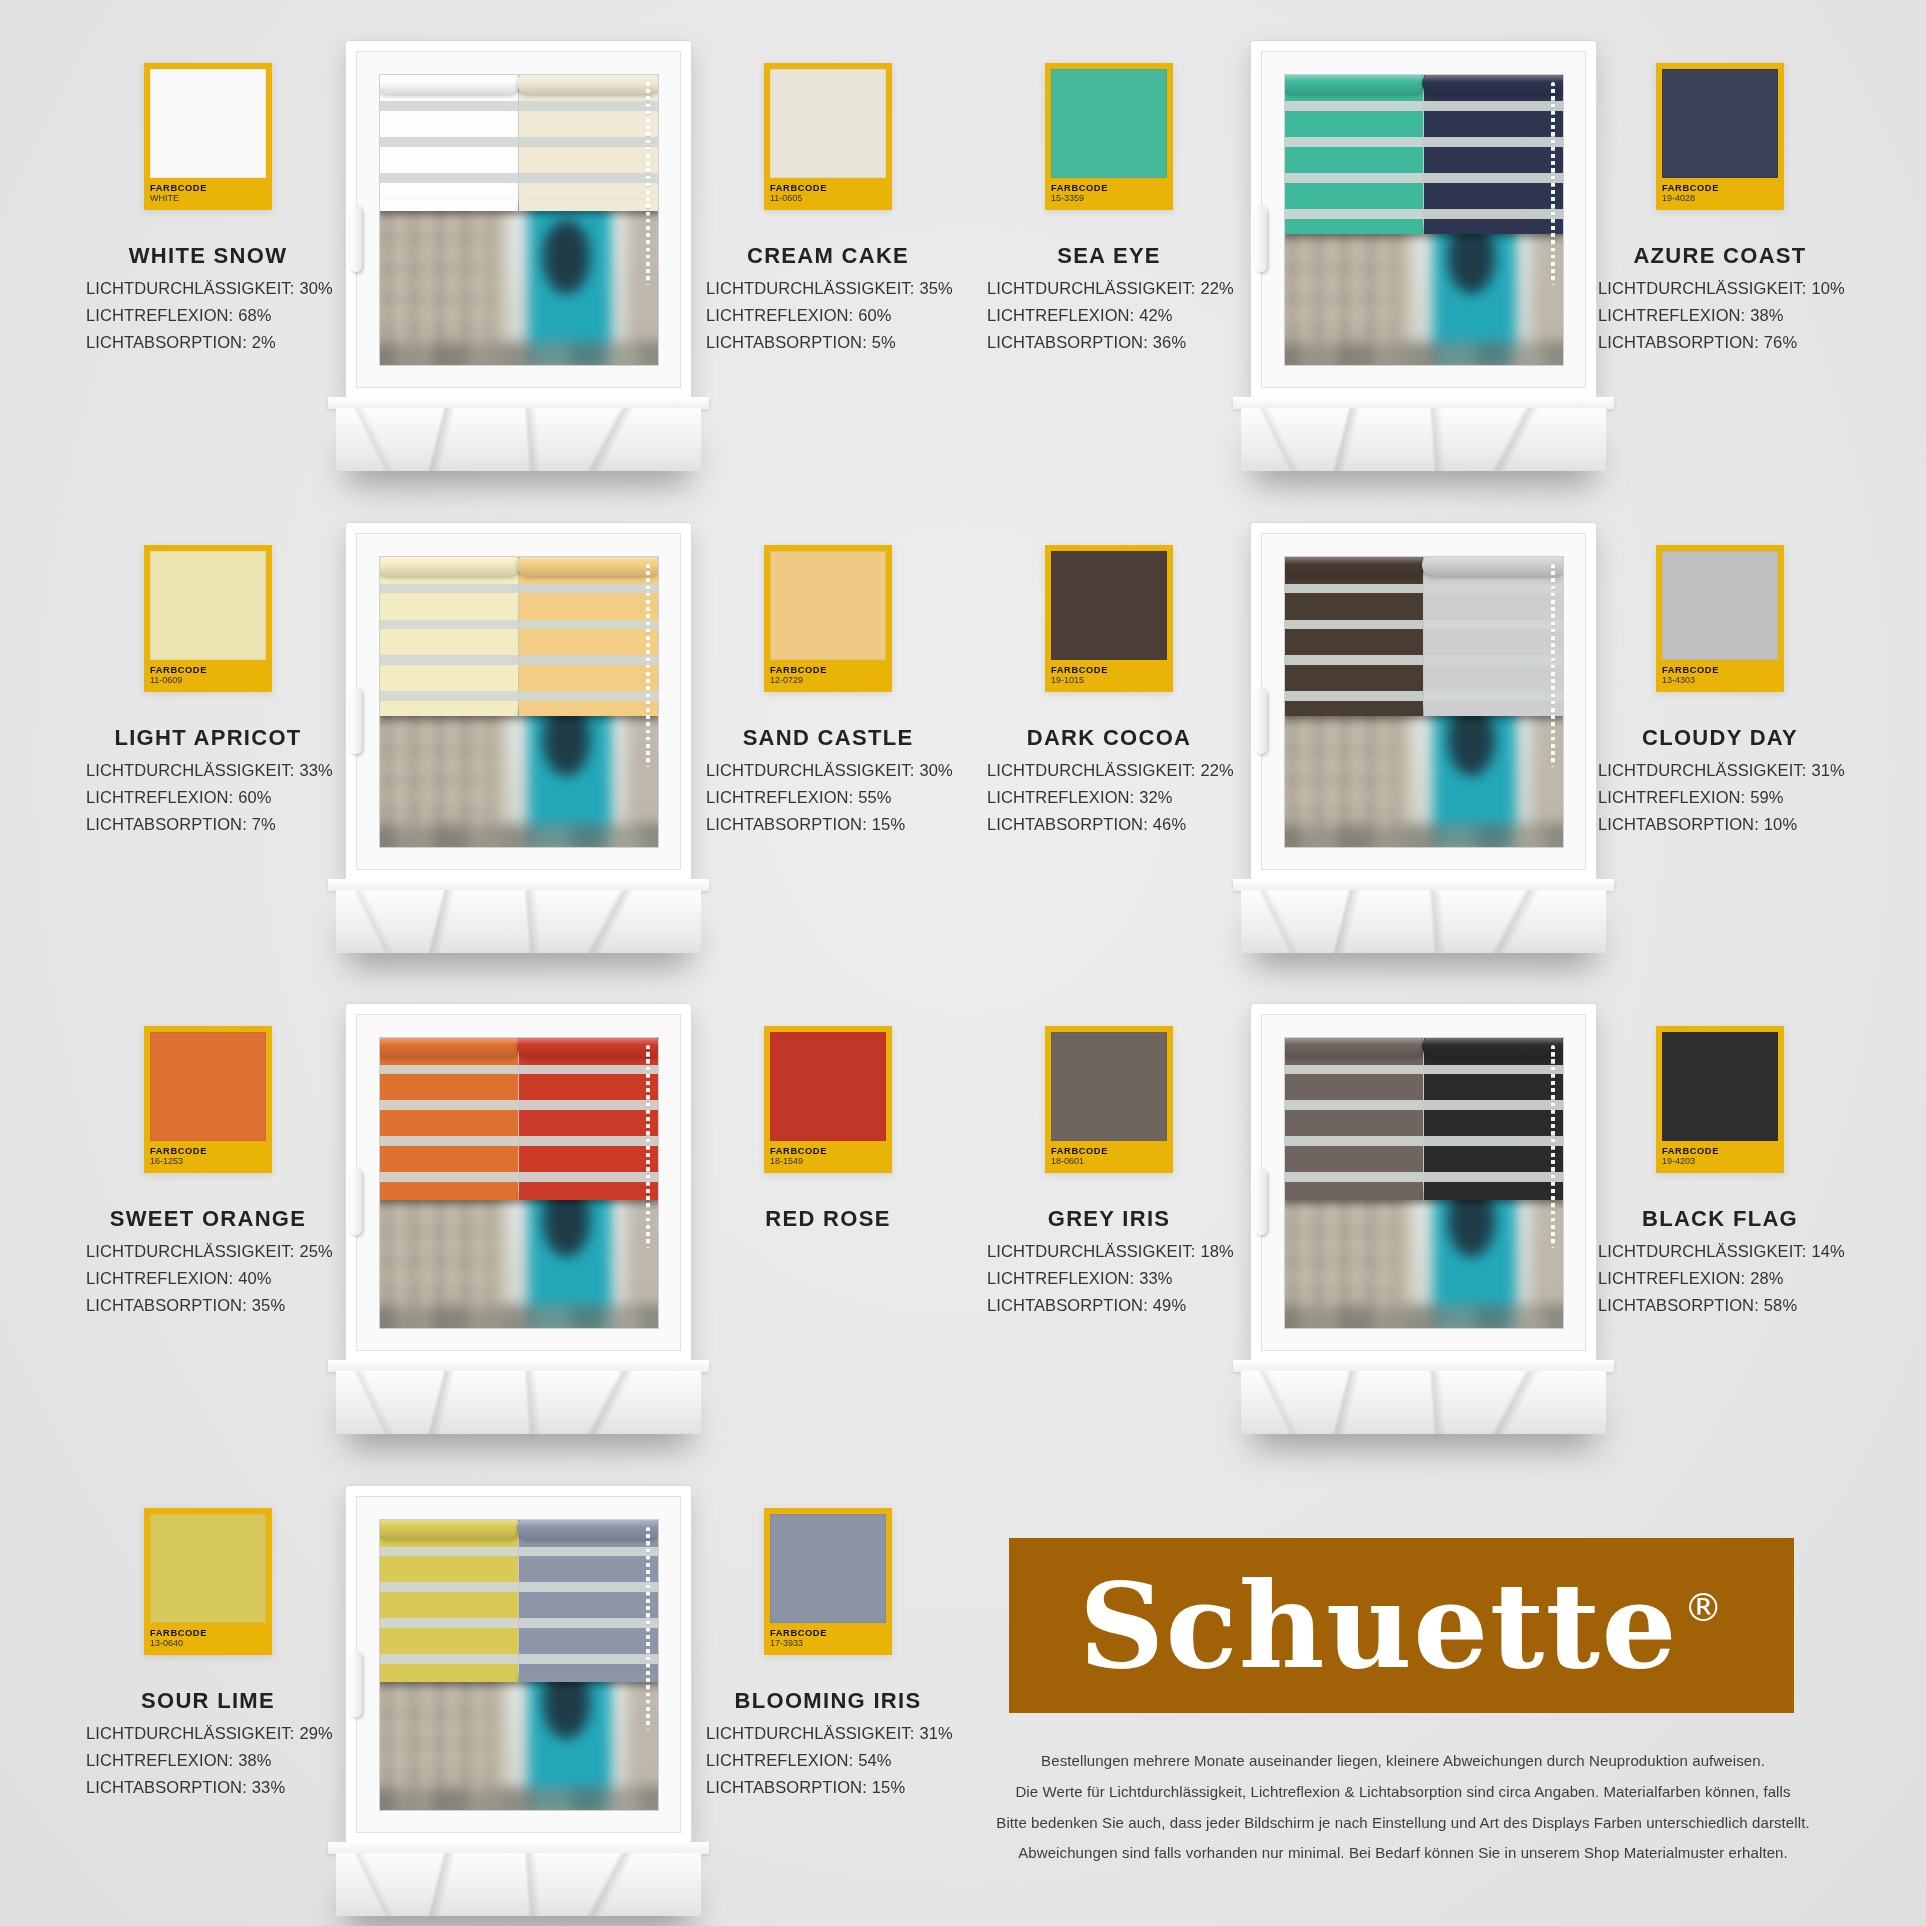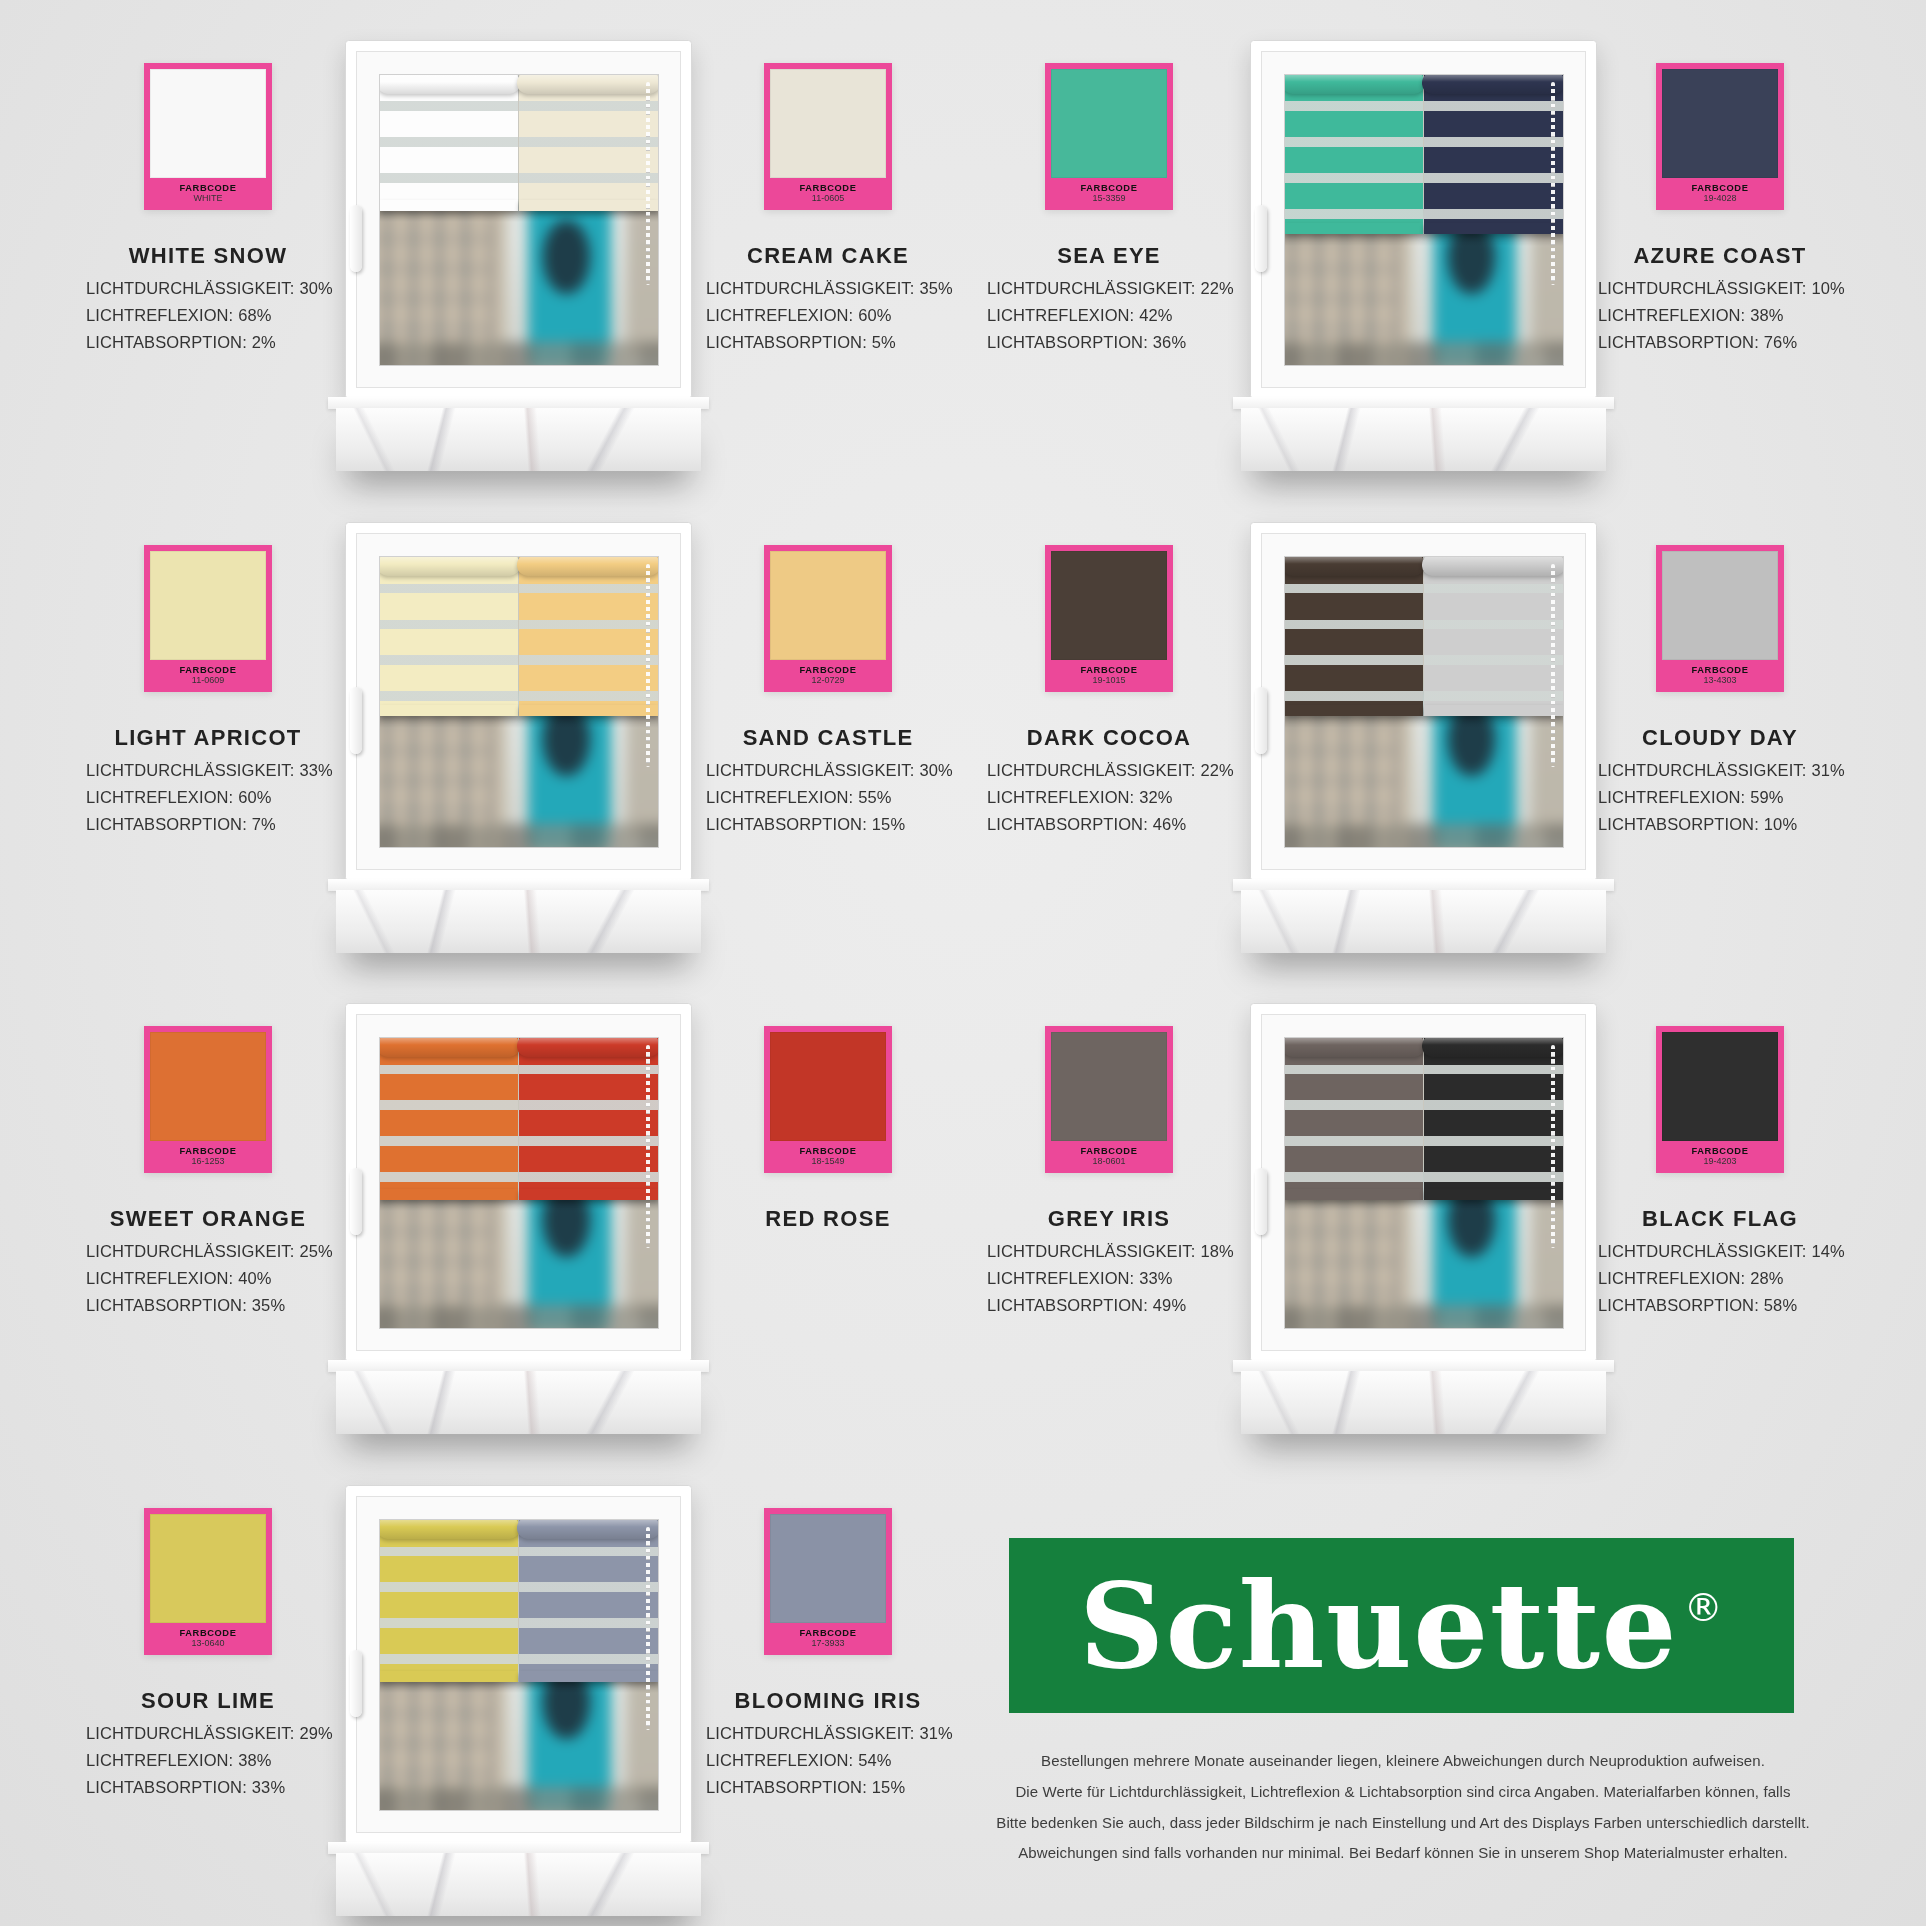--- a/index.html
+++ b/index.html
@@ -7,22 +7,22 @@
     width:1926px;height:1926px;position:relative;overflow:hidden;
     background:radial-gradient(ellipse at 50% 40%, #ededed 0%, #e7e7e7 55%, #dedede 100%);
     font-family:"Liberation Sans", sans-serif;
     -webkit-font-smoothing:antialiased;
   }
   .row{position:absolute;left:0;width:1926px;height:482px;}
   #row1{top:0}#row2{top:482px}#row3{top:963px}#row4{top:1445px}
 
   
   .entry{position:absolute;top:63px;width:244px;text-align:center;}
-  .card{width:116px;margin:0 auto;background:#ec4899;padding:5.7px 5.7px 5px 5.7px;
-        box-shadow:0 2.1px 7.2px rgba(0,0,0,.10);text-align:center;}
+  .card{width:116px;margin:0 auto;background:#eab308;padding:5.7px 5.7px 5px 5.7px;
+        box-shadow:0 2.1px 7.2px rgba(0,0,0,.10);text-align:left;}
   .swatch{height:107px;border:0.7px solid rgba(0,0,0,.05);}
   .card-label{margin-top:5px;font-size:9.3px;font-weight:bold;letter-spacing:0.6px;color:#111;line-height:1.15;}
   .card-code{font-size:9px;color:#333;line-height:1.25;}
   .entry-name{margin-top:33px;font-size:22px;font-weight:bold;letter-spacing:1.3px;color:#222;white-space:nowrap;}
   .props{display:inline-block;text-align:left;margin-top:6.4px;}
   .prop{font-size:16.5px;line-height:1.63;color:#333;white-space:nowrap;letter-spacing:0.1px;}
   .pval{margin-left:5px;}
 
   
   .window{position:absolute;top:40px;width:367px;height:441px;}
@@ -521,21 +521,21 @@
       <div class="card-code">17-3933</div>
     </div>
     <div class="entry-name">BLOOMING IRIS</div>
     <div class="props">
       <div class="prop"><span>LICHTDURCHLÄSSIGKEIT:</span><span class="pval">31%</span></div>
       <div class="prop"><span>LICHTREFLEXION:</span><span class="pval">54%</span></div>
       <div class="prop"><span>LICHTABSORPTION:</span><span class="pval">15%</span></div>
     </div>
   </div>
 
-  <div class="logo" style="background-color: #15803d;">
+  <div class="logo" style="background-color: #a16207;">
     <div class="logo-text"><span>Schuette</span><span class="logo-reg">®</span></div>
   </div>
 
   <div class="disclaimer">
     <div>Bestellungen mehrere Monate auseinander liegen, kleinere Abweichungen durch Neuproduktion aufweisen.</div>
     <div>Die Werte für Lichtdurchlässigkeit, Lichtreflexion &amp; Lichtabsorption sind circa Angaben. Materialfarben können, falls</div>
     <div>Bitte bedenken Sie auch, dass jeder Bildschirm je nach Einstellung und Art des Displays Farben unterschiedlich darstellt.</div>
     <div>Abweichungen sind falls vorhanden nur minimal. Bei Bedarf können Sie in unserem Shop Materialmuster erhalten.</div>
   </div>
 </div>

